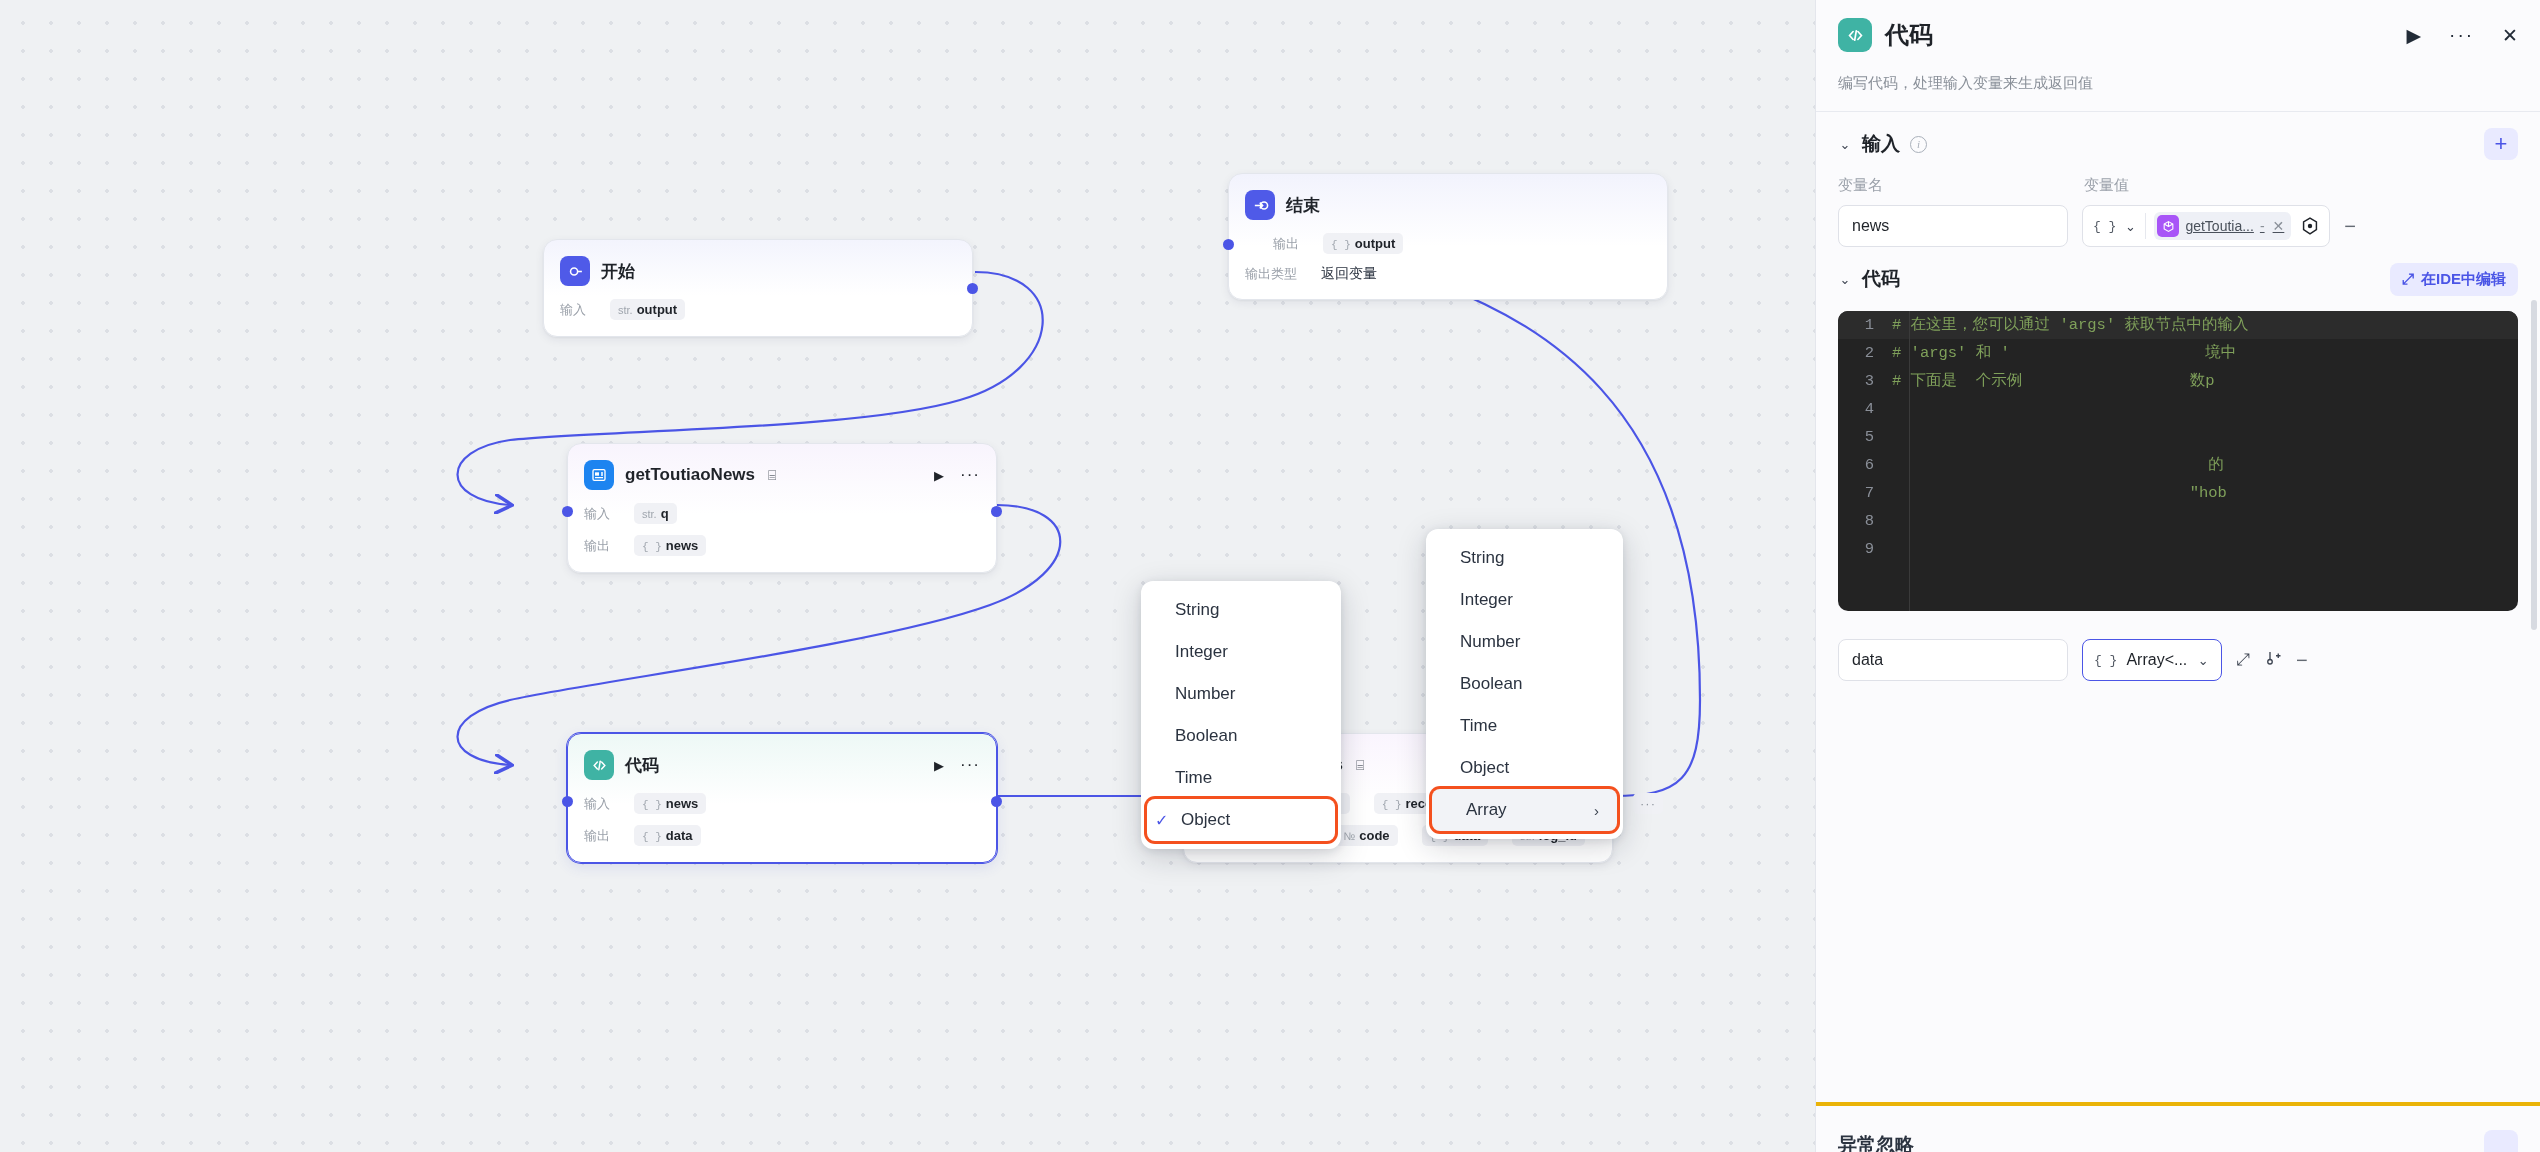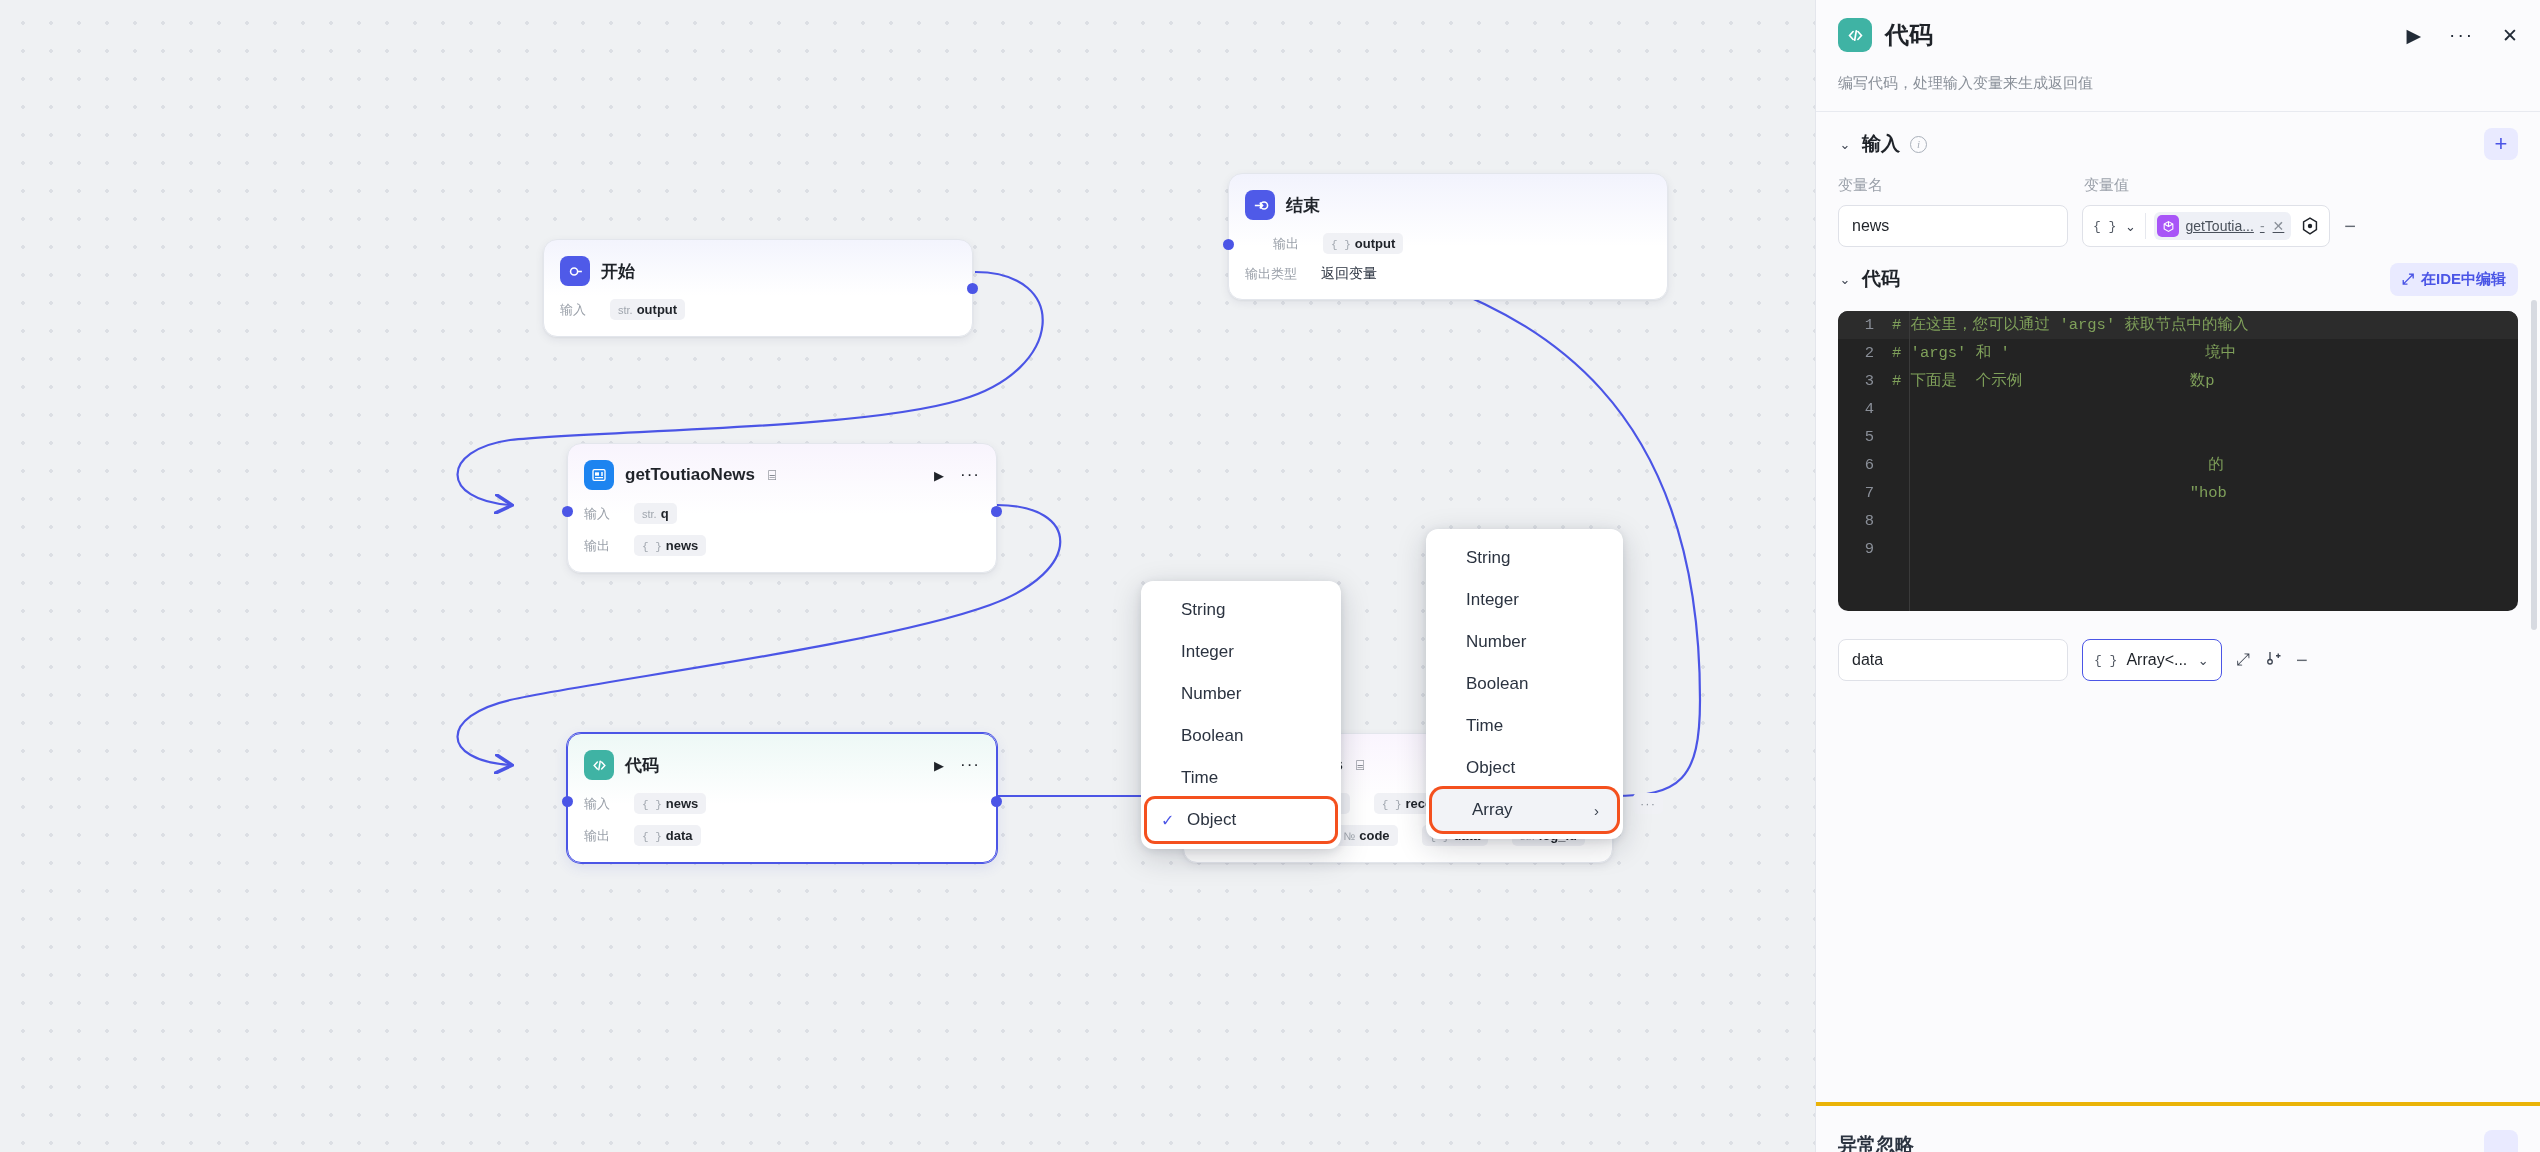--- a/index.html
+++ b/index.html
@@ -133,21 +133,21 @@
   .out-row { display: flex; align-items: center; gap: 14px; padding: 0 22px; }
   .type-select { display: flex; align-items: center; gap: 9px; height: 42px; padding: 0 11px;
                  border: 1.5px solid #4b55e6; border-radius: 8px; background: #fff;
                  font-size: 16px; color: #1f2329; }
   .mini-ico { color: #3c4350; font-size: 17px; }
 
   
   .menu { position: absolute; background: #fff; border-radius: 12px;
           box-shadow: 0 8px 30px rgba(22,28,45,.18), 0 2px 8px rgba(22,28,45,.10);
           padding: 8px 0; z-index: 30; }
-  .menu-item { display: flex; align-items: center; height: 42px; padding: 0 18px 0 14px;
+  .menu-item { display: flex; align-items: center; height: 42px; padding: 0 18px 0 8px;
                font-size: 17px; color: #2b3340; white-space: nowrap; justify-content: center; }
   .menu-item .tick { width: 26px; color: #4b55e6; font-size: 16px; }
   .menu-item .lbl { flex: 1; }
   .menu-item .arrow { color: #3c4350; font-size: 15px; margin-left: 28px; }
   .menu-item.active { background: #f2f3f7; }
   .hl-box { box-shadow: 0 0 0 3px #f4501e; border-radius: 8px; }
 
   .panel-foot { position: absolute; left: 0; right: 0; bottom: 0; height: 50px;
                 border-top: 4px solid #eab308; background: #fbfbfd; }
   .foot-label { position: absolute; left: 22px; bottom: -6px; font-size: 19px; font-weight: 700;
@@ -512,20 +512,20 @@
           <span class="lbl">Boolean</span>
         </div>
         <div class="menu-item">
           <span class="tick"></span>
           <span class="lbl">Time</span>
         </div>
         <div class="menu-item">
           <span class="tick"></span>
           <span class="lbl">Object</span>
         </div>
-        <div class="menu-item active hl-box" style="margin: 0px 6px; background: rgb(242, 243, 247); border-radius: 11px;">
+        <div class="menu-item active hl-box" style="margin: 0px 6px; background: rgb(242, 243, 247);">
           <span class="tick"></span>
           <span class="lbl">Array</span>
           <span class="arrow">›</span>
         </div>
       </div>
   </div>
 </div>
 
 </body></html>

